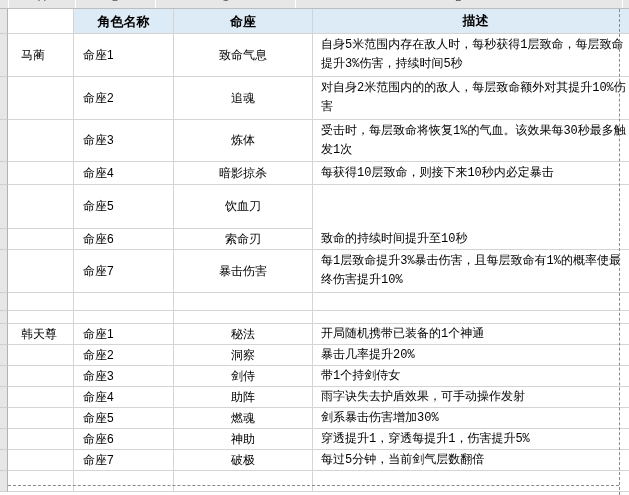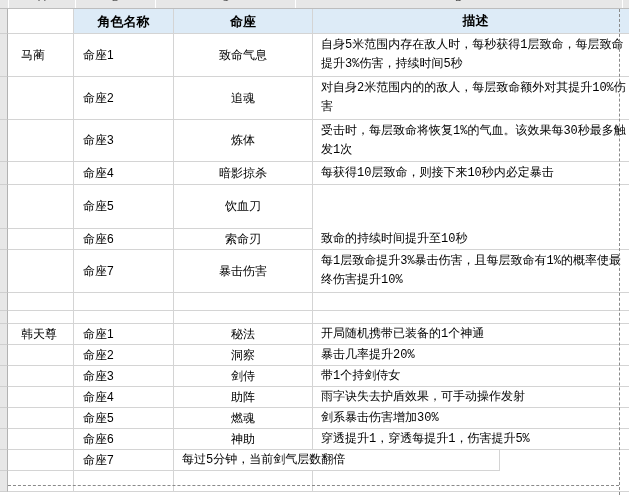--- a/index.html
+++ b/index.html
@@ -297,20 +297,23 @@
     </div>
 
     <div class="r" style="height:21px">
       <div class="c strip"></div>
       <div class="c colA">
           <span></span>
         </div>
       <div class="c colB">
           <span>命座7</span>
         </div>
+      <div class="c colC">
+          <span>破极</span>
+        </div>
       <div class="c colD">
           <span>每过5分钟，当前剑气层数翻倍</span>
         </div>
     </div>
 
     <div class="r" style="height:21px">
       <div class="c strip"></div>
       <div class="c colA"></div>
       <div class="c colB"></div>
       <div class="c colC"></div>

